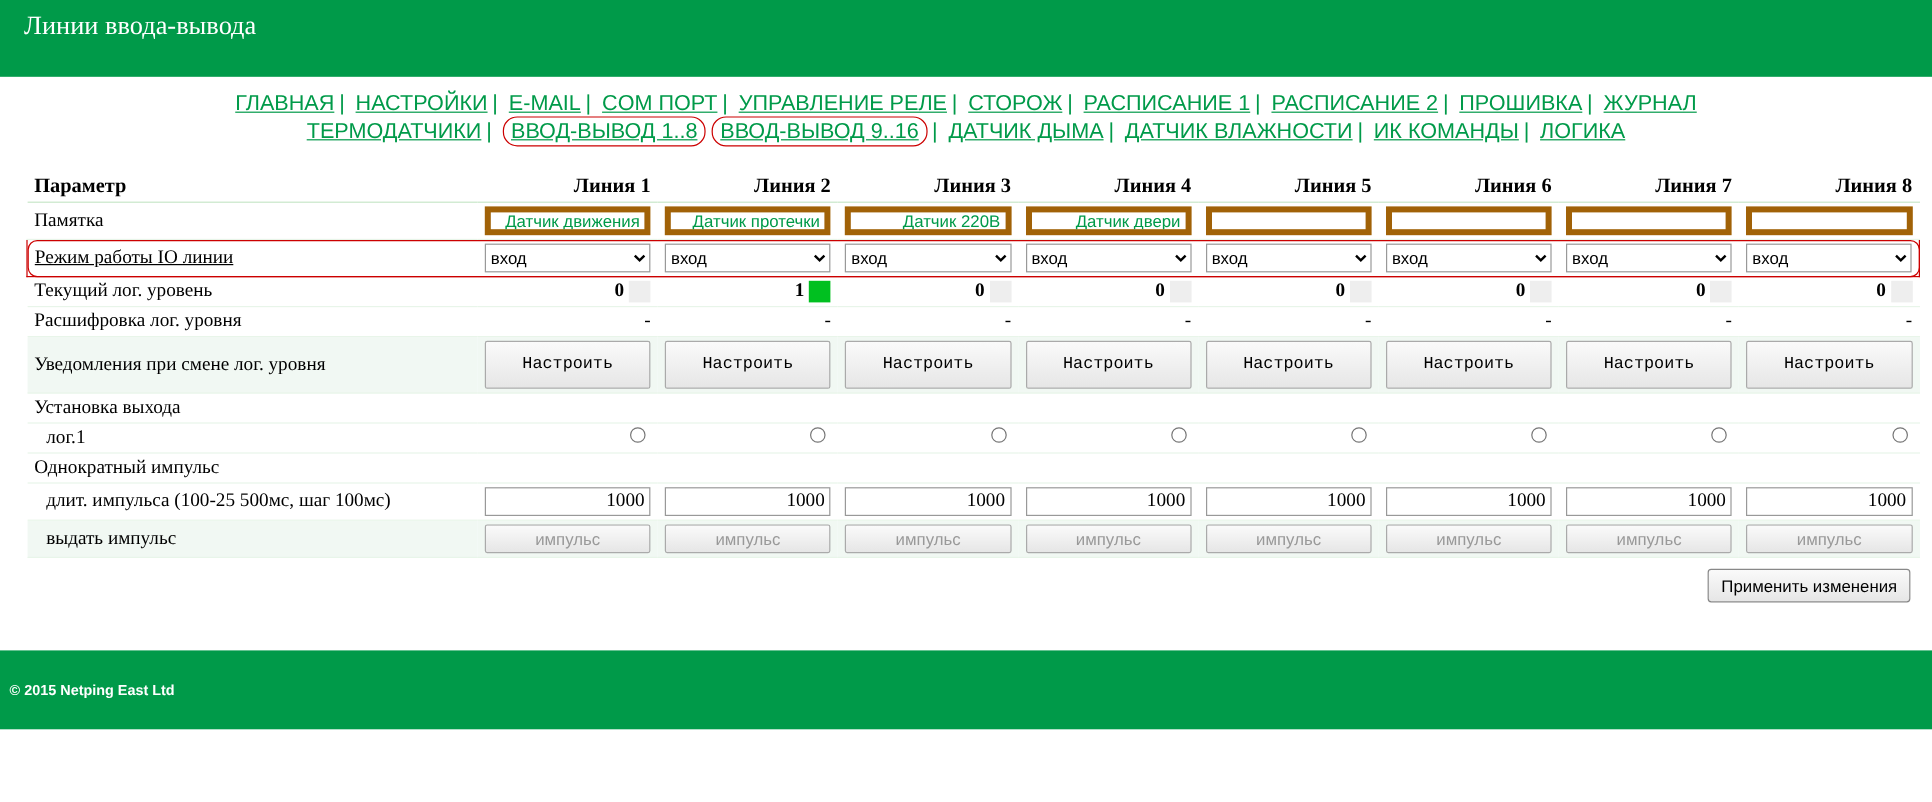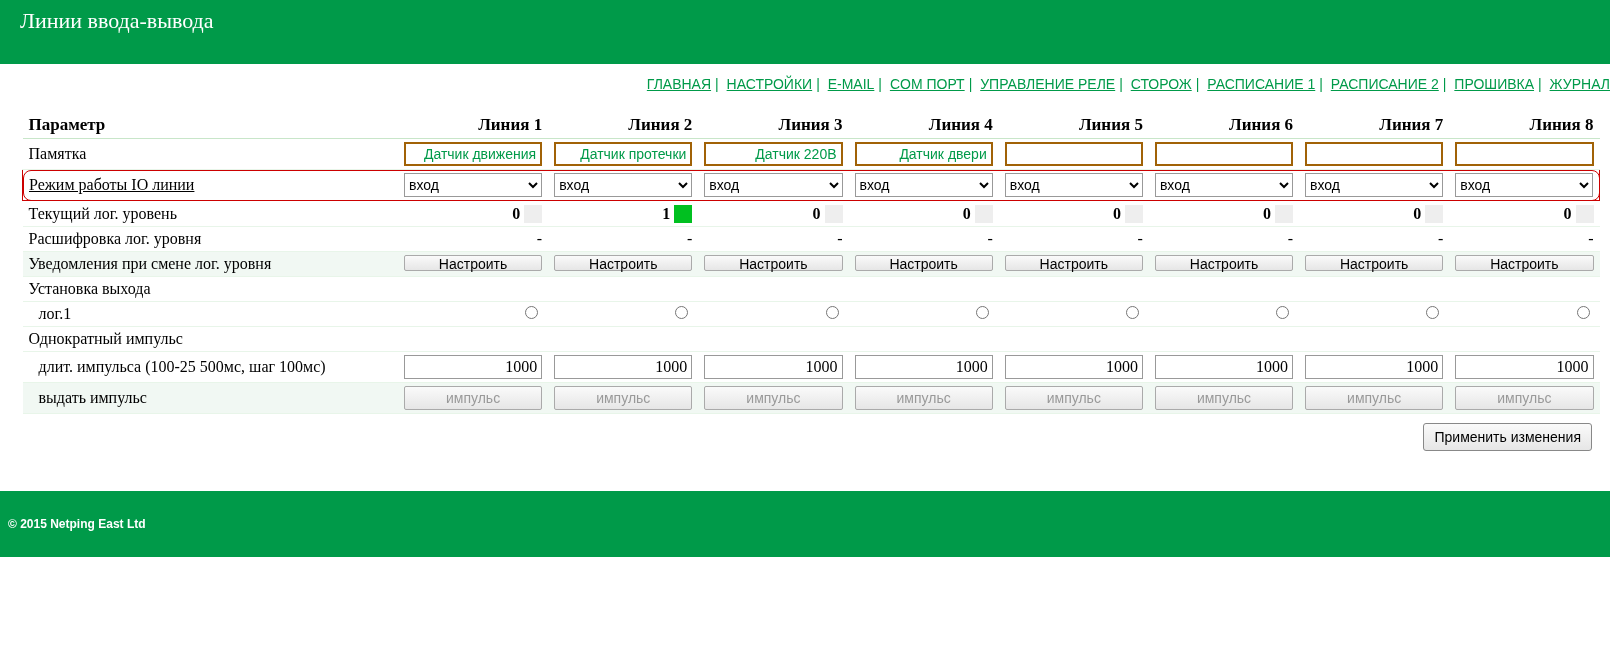--- a/index.html
+++ b/index.html
@@ -1,36 +1,36 @@
 <!DOCTYPE html>
 <html><head>
 <meta charset="utf-8">
 <style>
   * { box-sizing: border-box; margin: 0; padding: 0; }
   body { font-family: "Times New Roman", serif; font-size: 16px; background: #fff; }
   .header { background: #009a49; color: #fff; padding: 8px 20px 30px; font-size: 22px; }
-  .nav { text-align: right; padding: 12px 0 20px; font-family: Arial, sans-serif; font-size: 14px; color: #009a49; }
+  .nav { text-align: center; padding: 12px 0 20px; font-family: Arial, sans-serif; font-size: 18px; color: #009a49; }
   .nav a { color: #009a49; text-decoration: underline; }
   .nav .sep { color: #009a49; padding: 0 4px; }
   .nav .circled { border: 1.5px solid #c00; border-radius: 12px; padding: 1px 6px; display: inline-block; }
   table { width: 100%; border-collapse: collapse; }
   th, td { text-align: left; padding: 3px 6px; }
   th.line, td.line { text-align: right; width: 148px; }
   th { font-weight: bold; font-size: 17px; border-bottom: 1px solid #c8e6c9; }
   .param-col { width: 370px; }
   tr.row td { border-bottom: 1px solid #e8f5e9; }
   tr.shade td { background: #f1f8f3; }
-  .memo-input { width: 100%; height: 24px; border: 2px solid #a16207; color: #009a49; font-family: Arial, sans-serif; font-size: 14px; text-align: right; padding: 2px 4px; }
+  .memo-input { width: 100%; height: 24px; border: 5px solid #a16207; color: #009a49; font-family: Arial, sans-serif; font-size: 14px; text-align: right; padding: 2px 4px; }
   select.mode { width: 100%; height: 24px; border: 1px solid #999; font-family: Arial, sans-serif; font-size: 14px; background: #fff; }
   .num-input { width: 100%; height: 24px; border: 1px solid #999; font-family: "Times New Roman", serif; font-size: 16px; text-align: right; padding: 2px 4px; }
   .level-val { font-weight: bold; display: inline-block; vertical-align: middle; }
   .level-box { display: inline-block; width: 18px; height: 18px; vertical-align: middle; margin-left: 4px; }
   .level-box.off { background: #eee; }
   .level-box.on { background: #00c020; }
-  .cfg-btn { width: 100%; height: 16px; font-family: Liberation Sans, sans-serif; font-size: 14px; background: linear-gradient(#fafafa,#e6e6e6); border: 1px solid #aaa; border-radius: 2px; cursor: pointer; }
+  .cfg-btn { width: 100%; height: 40px; font-family: Liberation Mono, monospace; font-size: 14px; background: linear-gradient(#fafafa,#e6e6e6); border: 1px solid #aaa; border-radius: 2px; cursor: pointer; }
   .imp-btn { width: 100%; height: 24px; font-family: Arial, sans-serif; font-size: 14px; background: linear-gradient(#fafafa,#e6e6e6); border: 1px solid #aaa; border-radius: 2px; color: #999; cursor: default; }
   .footer-bar { background: #009a49; color: #fff; padding: 26px 8px; margin-top: 40px; font-family: Arial, sans-serif; font-size: 12px; font-weight: bold; }
   .apply-wrap { text-align: right; padding: 9px 8px 0 0; }
   .apply-btn { height: 28px; padding: 4px 10px; font-family: Arial, sans-serif; font-size: 14px; background: linear-gradient(#fafafa,#e6e6e6); border: 1px solid #888; border-radius: 3px; cursor: pointer; }
   .indent { padding-left: 16px; }
   .radio-cell { text-align: right; }
   input[type=radio] { margin-right: 4px; }
   .content { padding: 0 10px; margin-left: 12px; }
 </style>
 </head>
@@ -45,20 +45,29 @@
     <a href="#">ГЛАВНАЯ</a><span class="sep">|</span>
     <a href="#">НАСТРОЙКИ</a><span class="sep">|</span>
     <a href="#">E-MAIL</a><span class="sep">|</span>
     <a href="#">COM ПОРТ</a><span class="sep">|</span>
     <a href="#">УПРАВЛЕНИЕ РЕЛЕ</a><span class="sep">|</span>
     <a href="#">СТОРОЖ</a><span class="sep">|</span>
     <a href="#">РАСПИСАНИЕ 1</a><span class="sep">|</span>
     <a href="#">РАСПИСАНИЕ 2</a><span class="sep">|</span>
     <a href="#">ПРОШИВКА</a><span class="sep">|</span>
     <a href="#">ЖУРНАЛ</a>
+  </div>
+  <div>
+    <a href="#">ТЕРМОДАТЧИКИ</a><span class="sep">|</span>
+    <span class="circled"><a href="#">ВВОД-ВЫВОД 1..8</a></span>
+    <span class="circled"><a href="#">ВВОД-ВЫВОД 9..16</a></span><span class="sep">|</span>
+    <a href="#">ДАТЧИК ДЫМА</a><span class="sep">|</span>
+    <a href="#">ДАТЧИК ВЛАЖНОСТИ</a><span class="sep">|</span>
+    <a href="#">ИК КОМАНДЫ</a><span class="sep">|</span>
+    <a href="#">ЛОГИКА</a>
   </div>
 </div>
 
 <div class="content">
 <table>
   <thead>
     <tr>
       <th class="param-col">Параметр</th>
       <th class="line">Линия 1</th>
       <th class="line">Линия 2</th>

